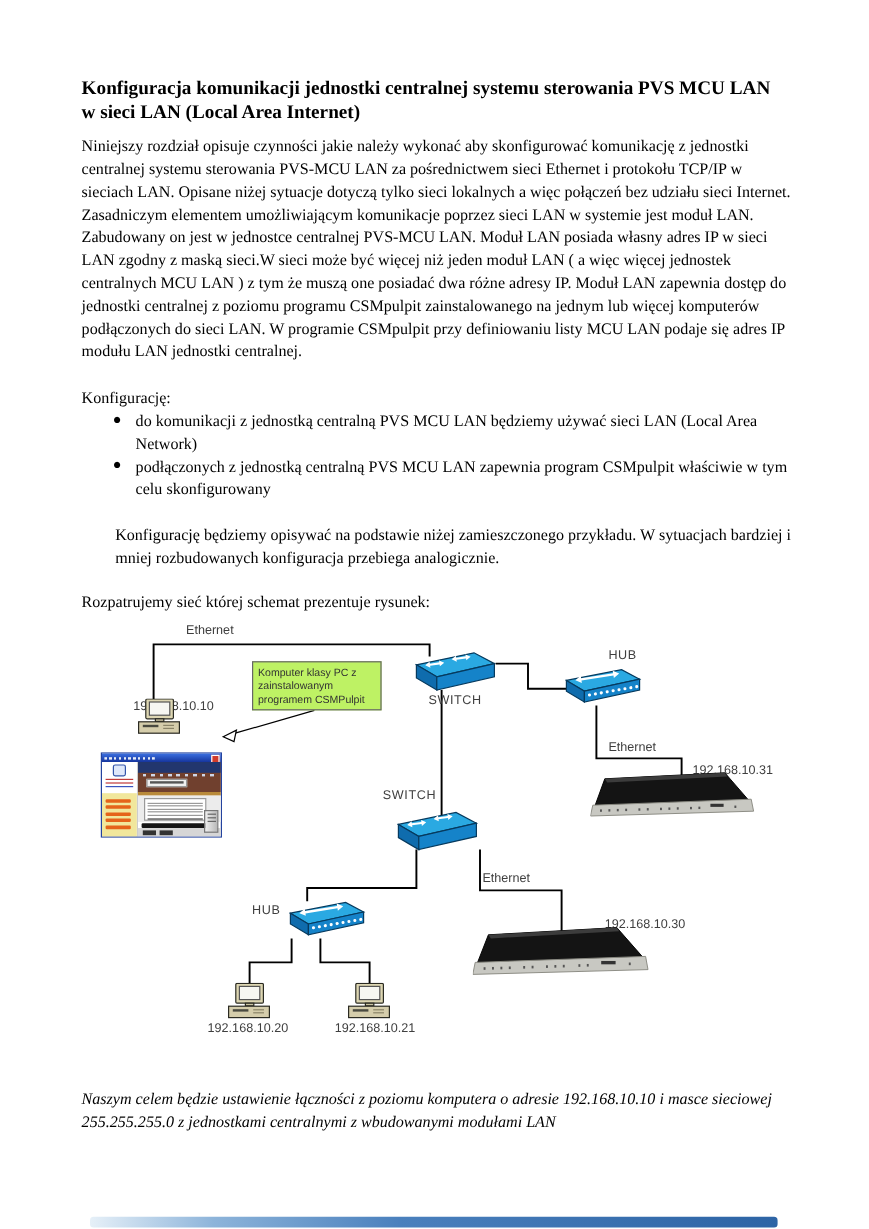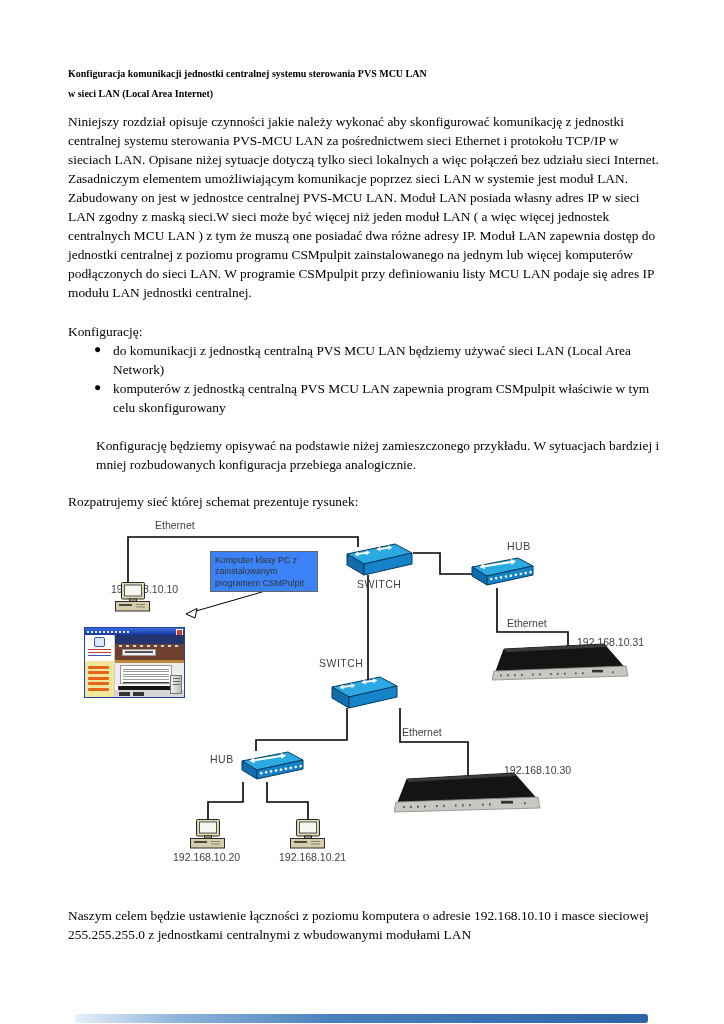--- a/index.html
+++ b/index.html
@@ -3,31 +3,31 @@
 <meta charset="utf-8">
 <style>
   html,body{margin:0;padding:0;}
   body{
     width:724px;height:1024px;position:relative;overflow:hidden;
     background:#ffffff;
     font-family:"Liberation Serif", serif;
     color:#000;
   }
   .tblock{position:absolute;left:68px;width:592px;font-size:13.4px;line-height:19px;}
-  .title{font-weight:bold;font-size:10px;line-height:19.5px;}
+  .title{font-weight:bold;font-size:16px;line-height:19.5px;}
   .list{position:absolute;left:68px;width:592px;font-size:13.4px;line-height:19px;}
   .list .li{position:relative;padding-left:45px;margin:0;}
   .list .bullet{position:absolute;left:26px;top:-1px;font-size:12px;}
   
   .diagram{position:absolute;inset:0;}
   .dlabel{position:absolute;font-family:"Liberation Sans",sans-serif;font-size:10.5px;color:#3f3f3f;white-space:nowrap;}
   .dev{position:absolute;}
   .callout{
     position:absolute;left:210px;top:551px;width:108px;height:41px;
-    border:1px solid #666;background:#3b82f6;
+    border:1px solid #666;background:#bef264;
     font-family:"Liberation Sans",sans-serif;font-size:8.8px;line-height:1.3;color:#333;
     padding:3px 4px;box-sizing:border-box;
   }
   
   .app-win{position:absolute;left:84px;top:627px;width:101px;height:71px;border:1px solid #24439e;background:#fff;box-sizing:border-box;}
   .app-titlebar{height:7px;background:linear-gradient(#3a6fe0,#16359e);position:relative;}
   .app-titlebar .dashes{position:absolute;left:2px;top:2.5px;width:42px;height:2px;
     background:repeating-linear-gradient(90deg,rgba(255,255,255,.9) 0 2px,transparent 2px 4px);}
   .app-close{position:absolute;right:1px;top:1px;width:5px;height:5px;background:#d23b2a;border:0.5px solid #fff;}
   .app-body{display:flex;height:62px;}
@@ -72,29 +72,29 @@
 
 <div class="tblock" style="top:322px;">Konfigurację:</div>
 
 <div class="list" style="top:341px;">
   <div class="li">
     <span class="bullet">●</span>
     <span>do komunikacji z jednostką centralną PVS MCU LAN będziemy używać sieci LAN (Local Area Network)</span>
   </div>
   <div class="li">
     <span class="bullet">●</span>
-    <span>komputerów z jednostką centralną PVS MCU LAN zapewnia program CSMpulpit właściwie w tym celu skonfigurowany</span>
+    <span>podłączonych z jednostką centralną PVS MCU LAN zapewnia program CSMpulpit właściwie w tym celu skonfigurowany</span>
   </div>
 </div>
 
 <div class="tblock" style="top:436px;margin-left:28px;">Konfigurację będziemy opisywać na podstawie niżej zamieszczonego przykładu. W sytuacjach bardziej i mniej rozbudowanych konfiguracja przebiega analogicznie.</div>
 
 <div class="tblock" style="top:492px;">Rozpatrujemy sieć której schemat prezentuje rysunek:</div>
 
-<div class="tblock" style="top:906px;">Naszym celem będzie ustawienie łączności  z poziomu komputera o adresie 192.168.10.10 i masce sieciowej 255.255.255.0 z jednostkami centralnymi z wbudowanymi  modułami LAN</div>
+<div class="tblock" style="top:906px;font-style:italic;">Naszym celem będzie ustawienie łączności  z poziomu komputera o adresie 192.168.10.10 i masce sieciowej 255.255.255.0 z jednostkami centralnymi z wbudowanymi  modułami LAN</div>
 
 <div class="diagram">
 
   <svg width="724" height="1024" style="position:absolute;left:0;top:0;" viewBox="0 0 724 1024">
     <g fill="none" stroke="#000" stroke-width="1.6">
       <polyline points="128,584 128,537 358,537 358,547"></polyline>
       <polyline points="413,553 440,553 440,574 472,574"></polyline>
       <polyline points="368,575 368,681"></polyline>
       <polyline points="497,588 497,632 568,632 568,649"></polyline>
       <polyline points="347,708 347,740 256,740 256,751"></polyline>

